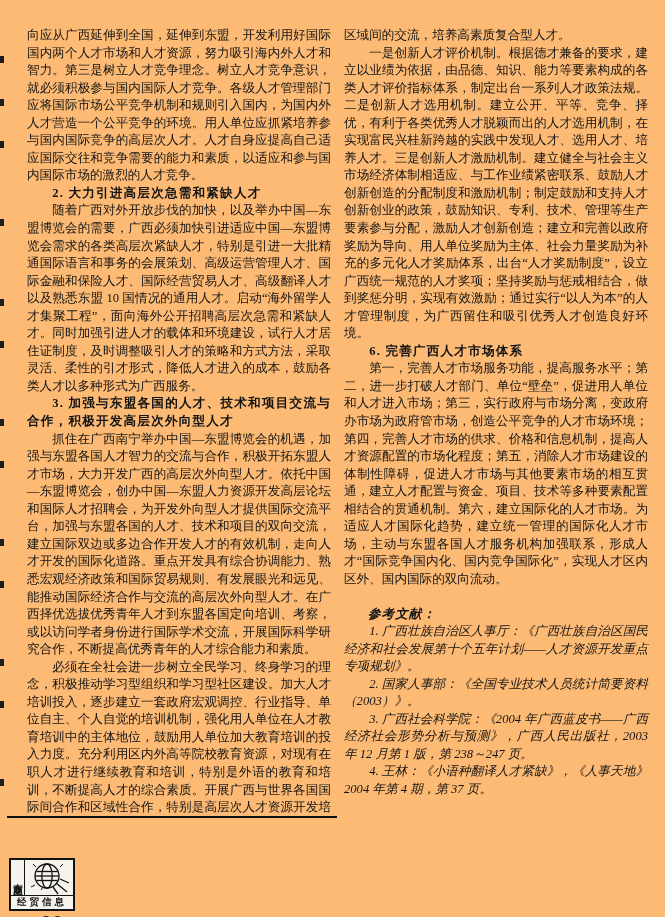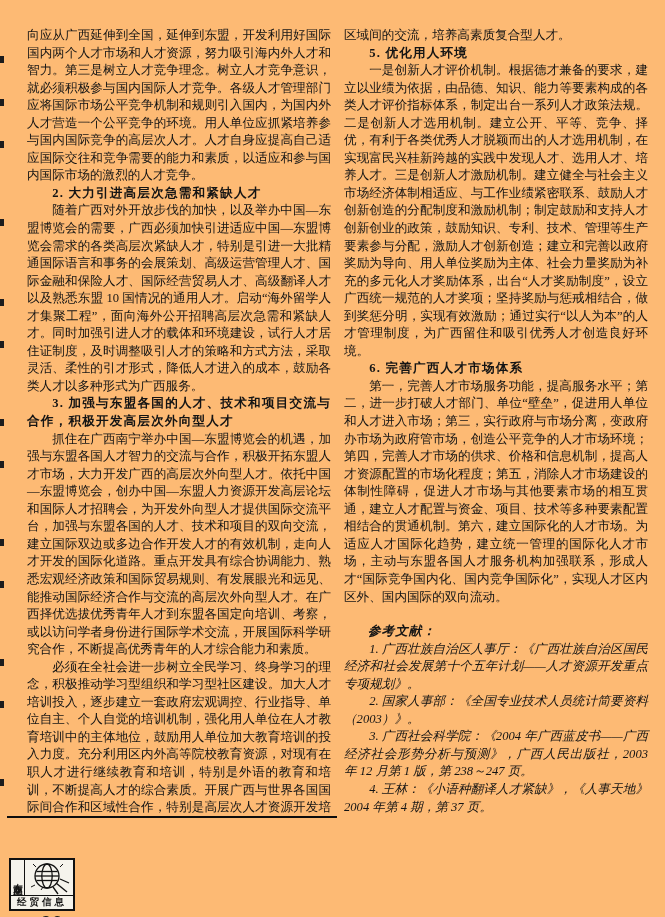--- a/index.html
+++ b/index.html
@@ -139,21 +139,20 @@
       <p class="cont">向应从广西延伸到全国，延伸到东盟，开发利用好国际国内两个人才市场和人才资源，努力吸引海内外人才和智力。第三是树立人才竞争理念。树立人才竞争意识，就必须积极参与国内国际人才竞争。各级人才管理部门应将国际市场公平竞争机制和规则引入国内，为国内外人才营造一个公平竞争的环境。用人单位应抓紧培养参与国内国际竞争的高层次人才。人才自身应提高自己适应国际交往和竞争需要的能力和素质，以适应和参与国内国际市场的激烈的人才竞争。</p>
       <p class="sec-heading">2. 大力引进高层次急需和紧缺人才</p>
       <p>随着广西对外开放步伐的加快，以及举办中国—东盟博览会的需要，广西必须加快引进适应中国—东盟博览会需求的各类高层次紧缺人才，特别是引进一大批精通国际语言和事务的会展策划、高级运营管理人才、国际金融和保险人才、国际经营贸易人才、高级翻译人才以及熟悉东盟 10 国情况的通用人才。启动“海外留学人才集聚工程”，面向海外公开招聘高层次急需和紧缺人才。同时加强引进人才的载体和环境建设，试行人才居住证制度，及时调整吸引人才的策略和方式方法，采取灵活、柔性的引才形式，降低人才进入的成本，鼓励各类人才以多种形式为广西服务。</p>
       <p class="sec-heading">3. 加强与东盟各国的人才、技术和项目交流与合作，积极开发高层次外向型人才</p>
       <p>抓住在广西南宁举办中国—东盟博览会的机遇，加强与东盟各国人才智力的交流与合作，积极开拓东盟人才市场，大力开发广西的高层次外向型人才。依托中国—东盟博览会，创办中国—东盟人力资源开发高层论坛和国际人才招聘会，为开发外向型人才提供国际交流平台，加强与东盟各国的人才、技术和项目的双向交流，建立国际双边或多边合作开发人才的有效机制，走向人才开发的国际化道路。重点开发具有综合协调能力、熟悉宏观经济政策和国际贸易规则、有发展眼光和远见、能推动国际经济合作与交流的高层次外向型人才。在广西择优选拔优秀青年人才到东盟各国定向培训、考察，或以访问学者身份进行国际学术交流，开展国际科学研究合作，不断提高优秀青年的人才综合能力和素质。</p>
       <p>必须在全社会进一步树立全民学习、终身学习的理念，积极推动学习型组织和学习型社区建设。加大人才培训投入，逐步建立一套政府宏观调控、行业指导、单位自主、个人自觉的培训机制，强化用人单位在人才教育培训中的主体地位，鼓励用人单位加大教育培训的投入力度。充分利用区内外高等院校教育资源，对现有在职人才进行继续教育和培训，特别是外语的教育和培训，不断提高人才的综合素质。开展广西与世界各国国际间合作和区域性合作，特别是高层次人才资源开发培训的国际间、</p>
     </div>
 
     <div class="col">
       <p class="cont">区域间的交流，培养高素质复合型人才。</p>
-      <p class="sec-heading">5. 优化用人环境</p>
       <p>一是创新人才评价机制。根据德才兼备的要求，建立以业绩为依据，由品德、知识、能力等要素构成的各类人才评价指标体系，制定出台一系列人才政策法规。二是创新人才选用机制。建立公开、平等、竞争、择优，有利于各类优秀人才脱颖而出的人才选用机制，在实现富民兴桂新跨越的实践中发现人才、选用人才、培养人才。三是创新人才激励机制。建立健全与社会主义市场经济体制相适应、与工作业绩紧密联系、鼓励人才创新创造的分配制度和激励机制；制定鼓励和支持人才创新创业的政策，鼓励知识、专利、技术、管理等生产要素参与分配，激励人才创新创造；建立和完善以政府奖励为导向、用人单位奖励为主体、社会力量奖励为补充的多元化人才奖励体系，出台“人才奖励制度”，设立广西统一规范的人才奖项；坚持奖励与惩戒相结合，做到奖惩分明，实现有效激励；通过实行“以人为本”的人才管理制度，为广西留住和吸引优秀人才创造良好环境。</p>
       <p class="sec-heading">6. 完善广西人才市场体系</p>
       <p>第一，完善人才市场服务功能，提高服务水平；第二，进一步打破人才部门、单位“壁垒”，促进用人单位和人才进入市场；第三，实行政府与市场分离，变政府办市场为政府管市场，创造公平竞争的人才市场环境；第四，完善人才市场的供求、价格和信息机制，提高人才资源配置的市场化程度；第五，消除人才市场建设的体制性障碍，促进人才市场与其他要素市场的相互贯通，建立人才配置与资金、项目、技术等多种要素配置相结合的贯通机制。第六，建立国际化的人才市场。为适应人才国际化趋势，建立统一管理的国际化人才市场，主动与东盟各国人才服务机构加强联系，形成人才“国际竞争国内化、国内竞争国际化”，实现人才区内区外、国内国际的双向流动。</p>
       <p class="refs-heading cont">参考文献：</p>
       <p class="ref">1. 广西壮族自治区人事厅：《广西壮族自治区国民经济和社会发展第十个五年计划——人才资源开发重点专项规划》。</p>
       <p class="ref">2. 国家人事部：《全国专业技术人员统计简要资料（2003）》。</p>
       <p class="ref">3. 广西社会科学院：《2004 年广西蓝皮书——广西经济社会形势分析与预测》，广西人民出版社，2003 年 12 月第 1 版，第 238～247 页。</p>
       <p class="ref">4. 王林：《小语种翻译人才紧缺》，《人事天地》2004 年第 4 期，第 37 页。</p>
 
     </div>

